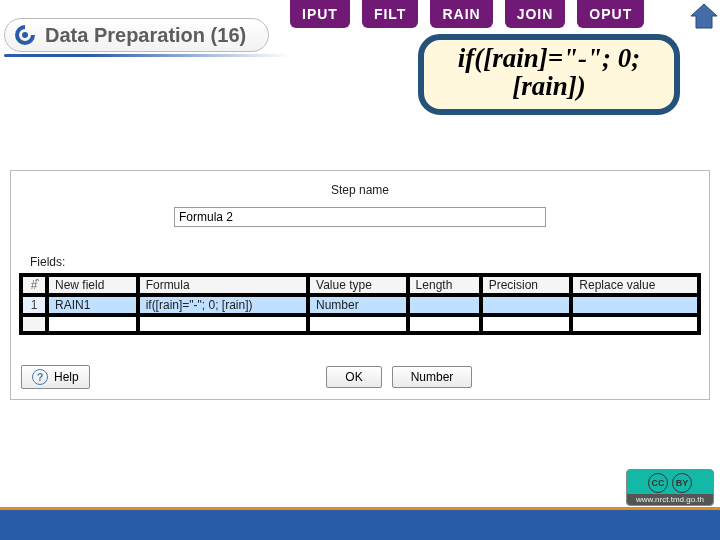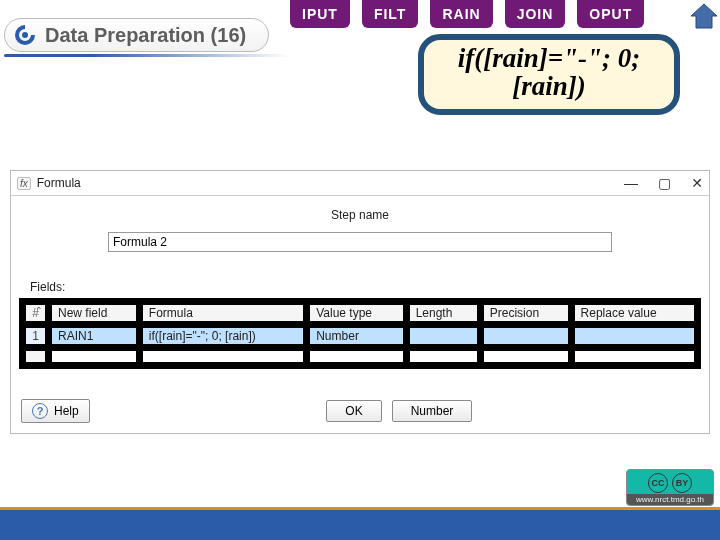--- a/index.html
+++ b/index.html
@@ -134,37 +134,37 @@
   .step-row {
     display:flex;
     align-items:center;
     justify-content:center;
     gap:10px;
     margin:6px 0 28px 0;
     flex-direction:column;
   }
   .step-label { font-size:12px; }
   .step-input {
-    width:504px;
+    width:372px;
     border:1px solid #9a9a9a;
     padding:2px 4px;
     font-size:12px;
     background:#fff;
   }
 
   .fields-label { font-size:12px; margin-bottom:4px;margin-left:11px; }
 
   .grid {
     width:100%;
     border:1px solid #9a9a9a;
     border-collapse:collapse;
     font-size:12px;
   }
   .grid th, .grid td {
-    border:7px solid #000000;
+    border:4px solid #000000;
     padding:1px 6px;
     text-align:left;
     background:#fff;
   }
   .grid thead th {
     background:#f5f5f5;
     font-weight:400;
   }
   .grid .rownum {
     width:26px;
@@ -286,31 +286,20 @@
       <circle cx="12" cy="12" r="3" fill="#2b5caa"></circle>
     </svg>
   </span>
   <span class="breadcrumb-title">Data Preparation (16)</span>
 </div>
 <div class="breadcrumb-underline"></div>
 
 <div class="callout">if([rain]="-"; 0; [rain])</div>
 
 <div class="dialog">
-  <div class="dlg-titlebar">
-    <div class="dlg-titlebar-left">
-      <span class="fx-badge">fx</span>
-      <span class="dlg-title">Formula</span>
-    </div>
-    <div class="win-controls">
-      <span>—</span>
-      <span>▢</span>
-      <span>✕</span>
-    </div>
-  </div>
 
   <div class="dlg-body">
     <div class="step-row">
       <span class="step-label">Step name</span>
       <input class="step-input" value="Formula 2" style="">
     </div>
 
     <div class="fields-label">Fields:</div>
 
     <table class="grid">

